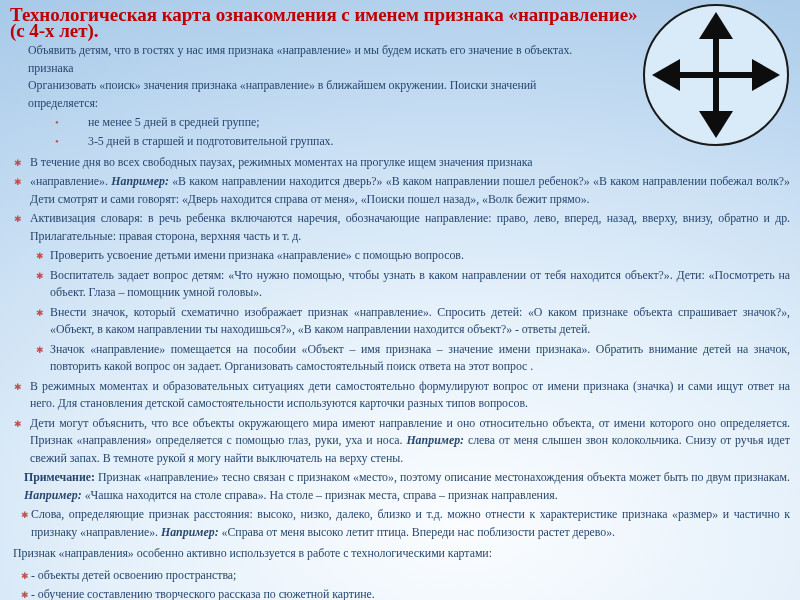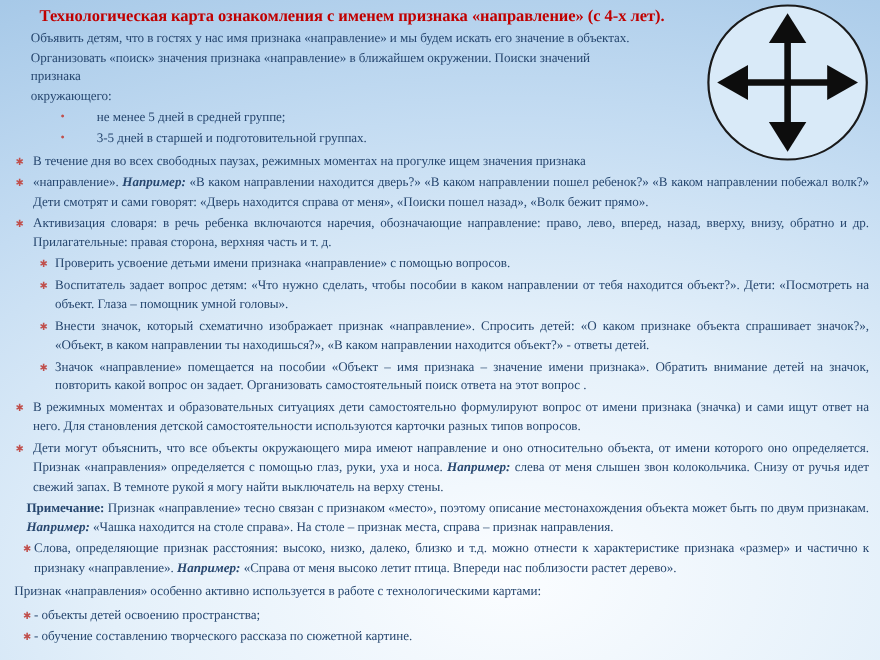--- a/index.html
+++ b/index.html
@@ -10,24 +10,23 @@
     background:radial-gradient(ellipse 120% 100% at 58% 88%, #FBFDFF 0%, #E4F0FA 38%, #C4DCF2 70%, #A7C9E8 100%);
     font-family:"Liberation Serif", serif;
     color:#27476F;
     font-size:11.9px;
     line-height:17.5px;
     letter-spacing:-0.05px;
   }
   .title{
     color:#C00000;
     font-weight:bold;
-    font-size:15px;
+    font-size:19px;
     line-height:16px;
     padding:7px 150px 3px 10px;
-    margin-left:26px;
   }
   .intro{padding-left:28px;padding-right:160px;}
   .intro-line{min-height:17.5px;}
   .dots{margin:2px 0 3px 0;}
   .dot-item{position:relative;padding-left:88px;margin:1.5px 0;}
   .dot-mk{position:absolute;left:55px;top:0;color:#C0504D;font-size:11px;}
   .p{position:relative;margin:2px 0;padding-right:10px;}
   .jst{text-align:justify;}
   .l1{padding-left:30px;}
   .l1 .mk{left:14px;}
@@ -57,39 +56,39 @@
     <polygon points="76,136 59,109 93,109" fill="#0D0D0D"></polygon>
     <line x1="30" y1="73" x2="122" y2="73" stroke="#0D0D0D" stroke-width="6"></line>
     <polygon points="12,73 40,57 40,89" fill="#0D0D0D"></polygon>
     <polygon points="140,73 112,57 112,89" fill="#0D0D0D"></polygon>
   </svg>
 
   <div class="title">Технологическая карта ознакомления с именем признака «направление» (с 4-х лет).</div>
 
   <div class="intro">
     <div class="intro-line">Объявить детям, что в гостях у нас имя признака «направление» и мы будем  искать его значение в объектах.</div>
+    <div class="intro-line">признака</div>
     <div class="intro-line"> Организовать «поиск»  значения признака «направление» в ближайшем окружении. Поиски значений</div>
-    <div class="intro-line">признака</div>
-    <div class="intro-line">окружающего:</div>
+    <div class="intro-line">определяется:</div>
   </div>
 
   <div class="dots">
     <div class="dot-item"><span class="dot-mk">•</span><span>не менее 5 дней в средней группе;</span></div>
     <div class="dot-item"><span class="dot-mk">•</span><span>3-5 дней в старшей и подготовительной группах.</span></div>
   </div>
 
   <div class="p l1"><span class="mk">✱</span><span>В течение дня во всех свободных паузах, режимных моментах на прогулке ищем значения признака</span></div>
 
   <div class="p l1 jst"><span class="mk">✱</span><span> «направление». </span><b><i>Например:</i></b><span> «В каком направлении находится дверь?» «В каком направлении пошел ребенок?» «В каком направлении побежал волк?» Дети смотрят и сами говорят: «Дверь находится справа от меня»,  «Поиски пошел назад», «Волк бежит прямо».</span></div>
 
   <div class="p l1 jst"><span class="mk">✱</span><span>Активизация словаря: в речь ребенка включаются наречия, обозначающие направление: право, лево, вперед, назад, вверху, внизу, обратно и др. Прилагательные: правая сторона, верхняя часть и т. д.</span></div>
 
   <div class="p l2"><span class="mk">✱</span><span>Проверить усвоение детьми имени признака «направление» с помощью вопросов.</span></div>
 
-  <div class="p l2 jst"><span class="mk">✱</span><span>Воспитатель задает вопрос детям: «Что нужно сделать, чтобы пособии в каком направлении от тебя находится объект?». Дети: «Посмотреть на объект. Глаза – помощник умной головы».</span></div>
+  <div class="p l2 jst"><span class="mk">✱</span><span>Воспитатель задает вопрос детям: «Что нужно помощью, чтобы узнать в каком направлении от тебя находится объект?». Дети: «Посмотреть на объект. Глаза – помощник умной головы».</span></div>
 
   <div class="p l2 jst"><span class="mk">✱</span><span> Внести  значок, который схематично изображает признак  «направление». Спросить детей: «О каком  признаке объекта спрашивает значок?», «Объект, в каком направлении ты находишься?», «В каком направлении находится объект?» - ответы детей.</span></div>
 
   <div class="p l2 jst"><span class="mk">✱</span><span> Значок «направление» помещается на пособии «Объект – имя признака – значение имени признака».  Обратить внимание детей  на значок, повторить какой вопрос он задает. Организовать самостоятельный поиск ответа на этот вопрос .</span></div>
 
   <div class="p l1 jst"><span class="mk">✱</span><span>В режимных моментах и образовательных ситуациях дети самостоятельно формулируют вопрос от имени признака (значка) и сами ищут ответ на него. Для становления детской самостоятельности используются карточки разных типов вопросов.</span></div>
 
   <div class="p l1 jst"><span class="mk">✱</span><span>Дети могут объяснить, что все объекты окружающего мира имеют направление и оно относительно объекта, от имени которого оно определяется. Признак «направления» определяется с помощью глаз, руки, уха и носа. </span><b><i>Например:</i></b><span> слева от меня слышен звон колокольчика. Снизу от ручья идет свежий запах. В темноте рукой я могу найти выключатель на верху стены.</span></div>
 
   <div class="p note jst"><b>Примечание:</b><span>    Признак «направление» тесно связан с признаком «место», поэтому описание местонахождения объекта может быть по двум признакам. </span><b><i>Например:</i></b><span> «Чашка находится на столе справа». На столе – признак места, справа – признак направления.</span></div>

